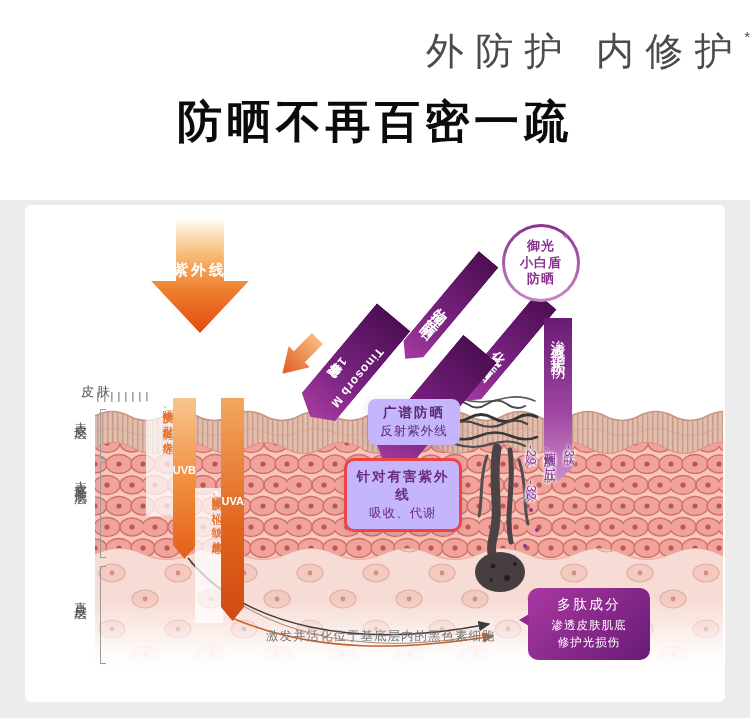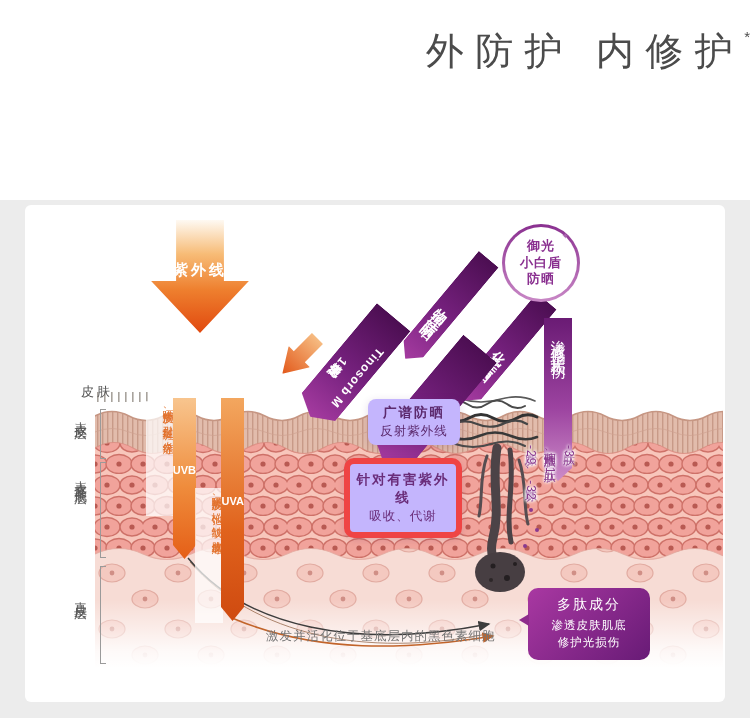--- a/index.html
+++ b/index.html
@@ -66,21 +66,21 @@
   .pbox .s{position:static;display:block;font-size:11.5px;line-height:1.5;letter-spacing:1px}
   .pbox .tri{left:-9px;top:26px;width:0;height:0;border-top:6px solid transparent;
     border-bottom:6px solid transparent;border-right:10px solid #8e2c8c}
   
   .lbl{background:#c4b5fd;text-align:center;z-index:3;color:#5c2a6e}
   .lbl .a{position:static;display:block;font-size:13.5px;font-weight:700;letter-spacing:2px}
   .lbl .b{position:static;display:block;font-size:12.5px;margin-top:1px;letter-spacing:1px}
   .lbl-broad{left:343px;top:194px;width:92px;padding:5px 2px;border-radius:8px;
     box-shadow:0 2px 8px rgba(90,40,100,.16)}
   .lbl-target{left:319px;top:253px;width:118px;padding:7px 2px;border-radius:10px;
-    border:6px solid #ef4444;box-shadow:0 2px 6px rgba(90,40,100,.14);color:#6a2d7a}
+    border:3px solid #ef4444;box-shadow:0 2px 6px rgba(90,40,100,.14);color:#6a2d7a}
   
   .annot{left:241px;top:423px;font-size:12.5px;color:#757575;letter-spacing:1px;
     white-space:nowrap;z-index:3}
   
   .skinlbl{left:56px;top:178px;font-size:13px;color:#555;letter-spacing:3px;z-index:3}
   .vlabel{writing-mode:vertical-rl;font-size:13px;color:#555;letter-spacing:3px;z-index:3}
   .brace{width:6px;border-left:1.5px solid #9a9a9a;border-top:1.5px solid #9a9a9a;
     border-bottom:1.5px solid #9a9a9a;z-index:3}
   .vl-epi{left:46px;top:206px}.br-epi{left:75px;top:204px;height:50px}
   .vl-bas{left:46px;top:265px}.br-bas{left:75px;top:257px;height:96px}
@@ -100,20 +100,21 @@
   .s-uva{left:196px;top:193px;width:23px;height:223px;
     background:linear-gradient(180deg,#f3a75f 0%,#e0621c 60%,#cf4a10 100%)}
   .skin{left:70px;top:185px;z-index:1}
 </style>
 </head>
 <body>
 
 <div class="root">
 
   <div class="hdr-sub"><span>外防护  内修护</span><sup>*</sup></div>
+  <div class="hdr-title">防晒不再百密一疏</div>
 
   <div class="lower-bg">
     <div class="panel">
 
       <svg class="skin" width="628" height="278" viewBox="0 0 628 278">
         <defs>
           <pattern id="epiLines" width="5" height="12" patternUnits="userSpaceOnUse">
             <rect width="5" height="12" fill="#e2bcac"></rect>
             <rect x="2" width="1.4" height="12" fill="#c89a88"></rect>
           </pattern>

